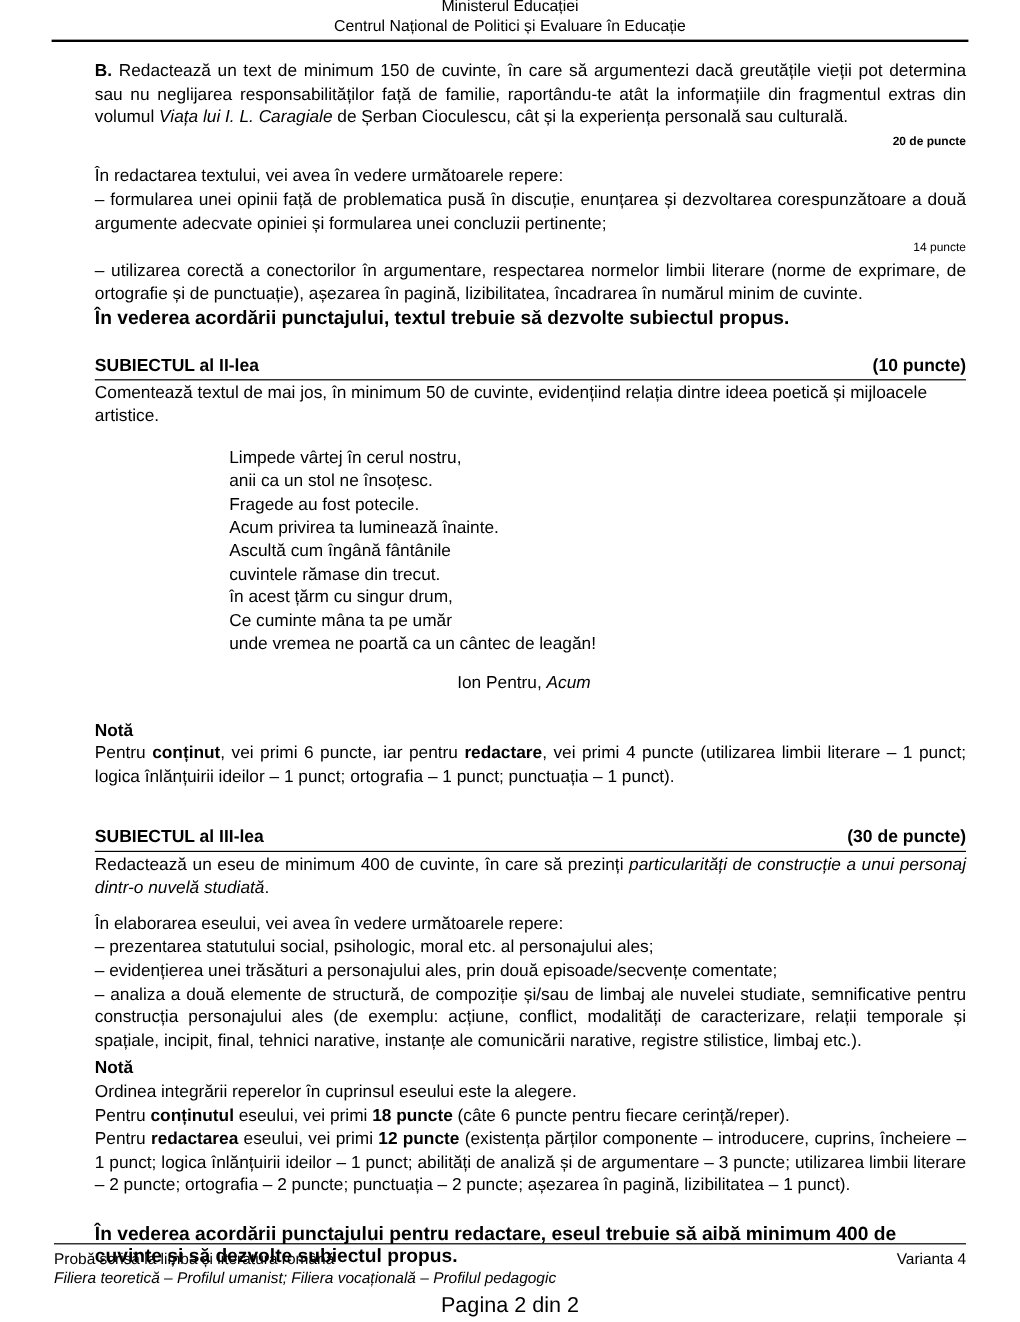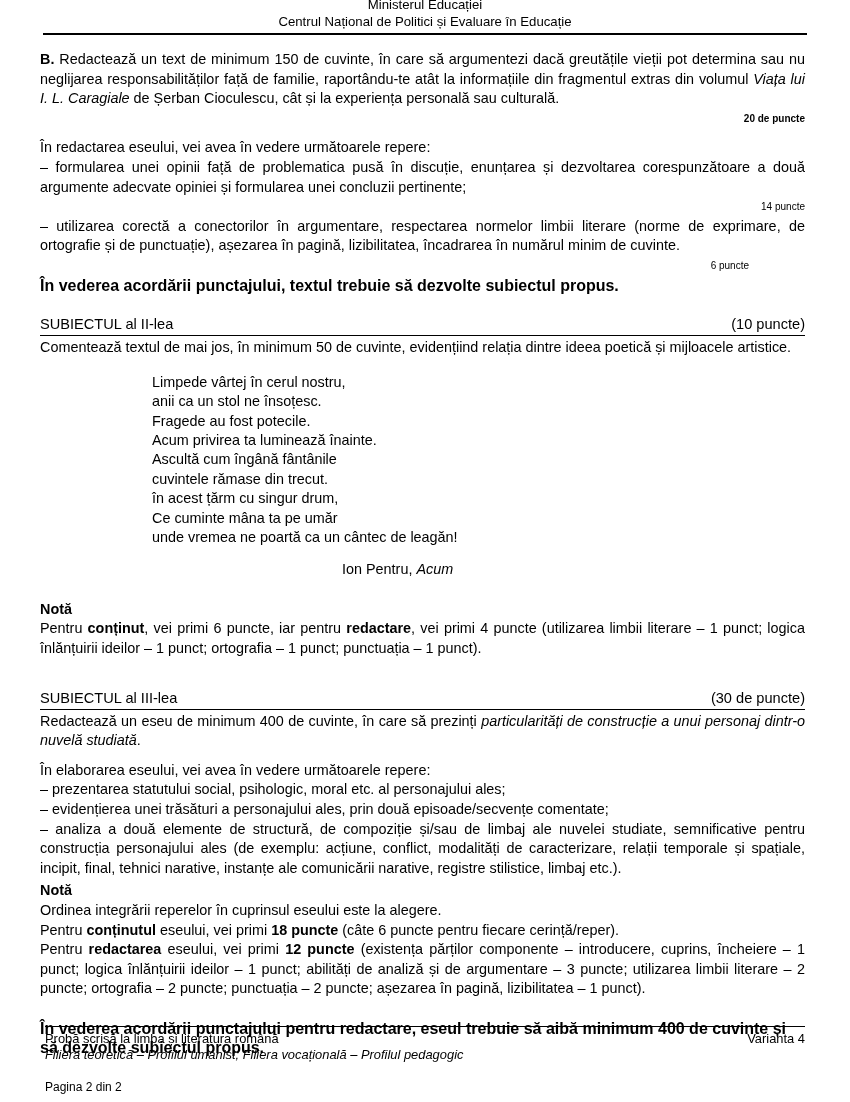--- a/index.html
+++ b/index.html
@@ -36,20 +36,21 @@
     margin-top: 1px;
   }
   .header-rule {
     border-top: 2.2px solid #000;
     margin: 4px 43px 0 43px;
   }
   
   .content {
     padding: 0 45px 0 40px;
     box-sizing: border-box;
+    margin-left: 39px;
   }
   p, div.para {
     margin: 0;
   }
   .para {
     font-size: 14.4px;
     line-height: 19.6px;
     text-align: justify;
     text-justify: inter-word;
   }
@@ -78,21 +79,21 @@
   .crit-row {
     font-size: 14.4px;
     line-height: 19.6px;
     text-align: justify;
   }
   
   .subject-head {
     display: flex;
     justify-content: space-between;
     align-items: baseline;
-    font-weight: normal;
+    font-weight: bold;
     font-size: 14.6px;
     line-height: 19px;
     border-bottom: 1.6px solid #000;
     padding-bottom: 1px;
   }
   .subject-head .title .lead {
     text-decoration: none;
   }
   
   .poem {
@@ -131,24 +132,24 @@
     justify-content: space-between;
     font-size: 12.9px;
     line-height: 16px;
   }
   .footer-sub {
     font-size: 12.9px;
     line-height: 16px;
     font-style: italic;
   }
   .footer-page {
-    text-align: left;
-    font-size: 12px;
+    text-align: center;
+    font-size: 18px;
     line-height: 16px;
-    margin-top: 16px;
+    margin-top: 6px;
   }
 </style>
 </head>
 <body>
 
 <div class="page">
 
   <div class="doc-header">
     <div class="line1">Ministerul Educației</div>
     <div class="line2">Centrul Național de Politici și Evaluare în Educație</div>
@@ -157,27 +158,26 @@
 
   <div class="content">
 
     <div class="spacer-md"></div>
 
     <div class="para"><span class="b">B.</span><span> Redactează un text de minimum 150 de cuvinte, în care să argumentezi dacă greutățile vieții pot determina sau nu neglijarea responsabilităților față de familie, raportându-te atât la informațiile din fragmentul extras din volumul </span><span class="i">Viața lui I. L. Caragiale</span><span> de Șerban Cioculescu, cât și la experiența personală sau culturală.</span></div>
     <div class="pts-line">20 de puncte</div>
 
     <div class="spacer-sm"></div>
 
-    <div class="para nojust">În redactarea eseului, vei avea în vedere următoarele repere:</div>
+    <div class="para nojust">În redactarea textului, vei avea în vedere următoarele repere:</div>
 
     <div class="crit-row"><span>– formularea unei opinii față de problematica pusă în discuție, enunțarea și dezvoltarea corespunzătoare a două argumente adecvate opiniei și formularea unei concluzii pertinente;</span></div>
     <div class="pts-line" style="font-weight:normal">14 puncte</div>
 
     <div class="crit-row"><span>– utilizarea corectă a conectorilor în argumentare, respectarea normelor limbii literare (norme de exprimare, de ortografie și de punctuație), așezarea în pagină, lizibilitatea, încadrarea în numărul minim de cuvinte.</span></div>
-    <div class="pts-line" style="font-weight:normal; padding-right:56px">6 puncte</div>
 
     <div class="bold-block">În vederea acordării punctajului, textul trebuie să dezvolte subiectul propus.</div>
 
     <div class="spacer-lg"></div>
 
     <div class="subject-head">
       <span class="title"><span class="lead">SUBIECTUL</span><span> al II-lea</span></span>
       <span>(10 puncte)</span>
     </div>
 

